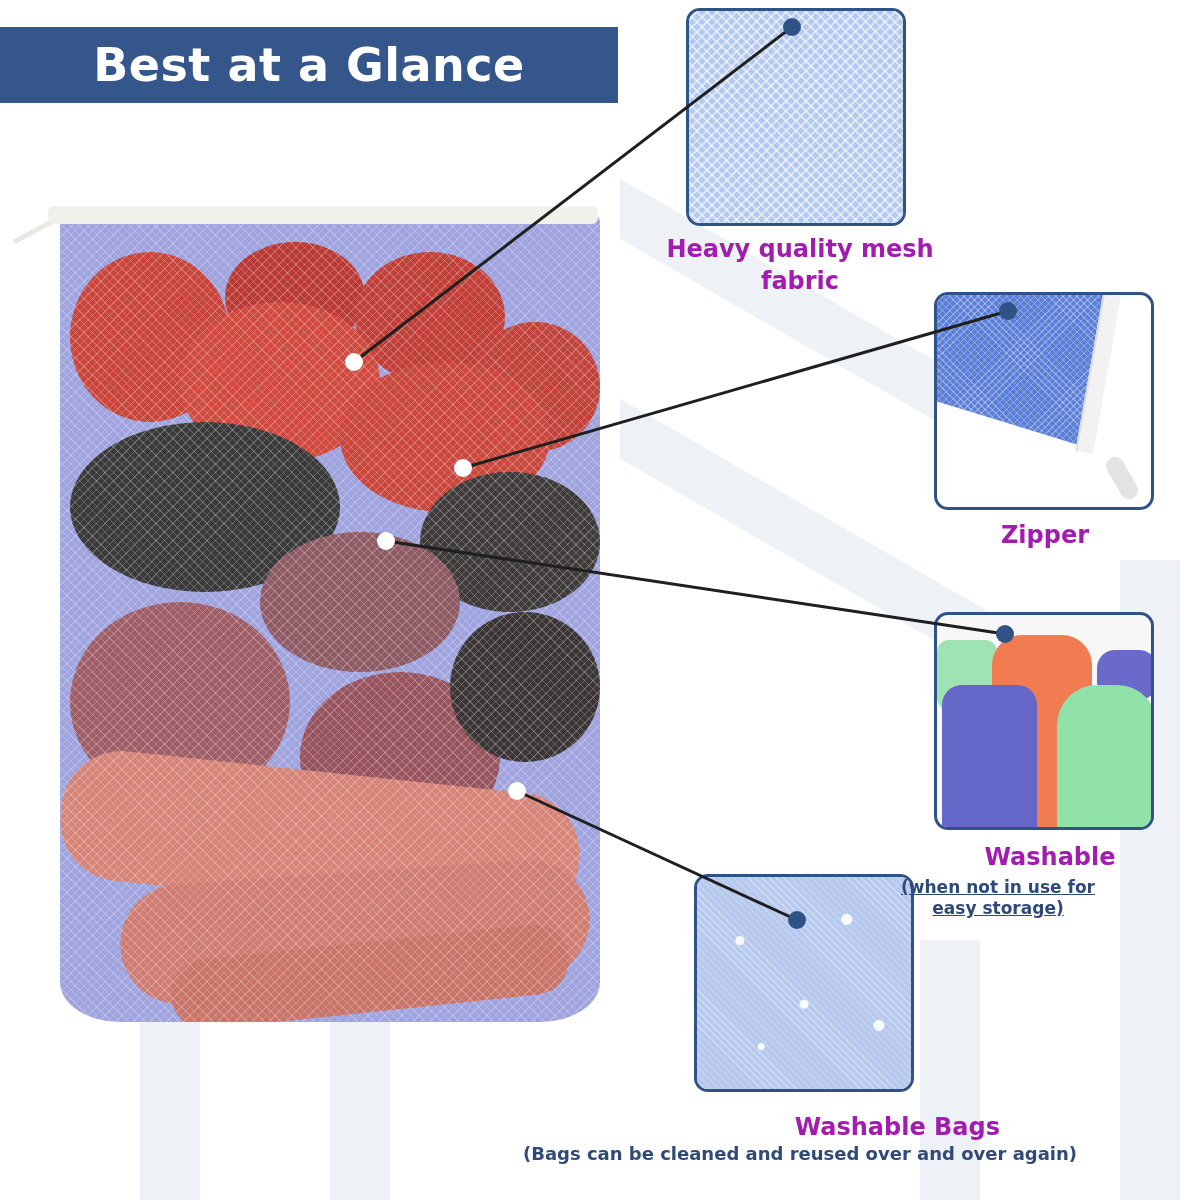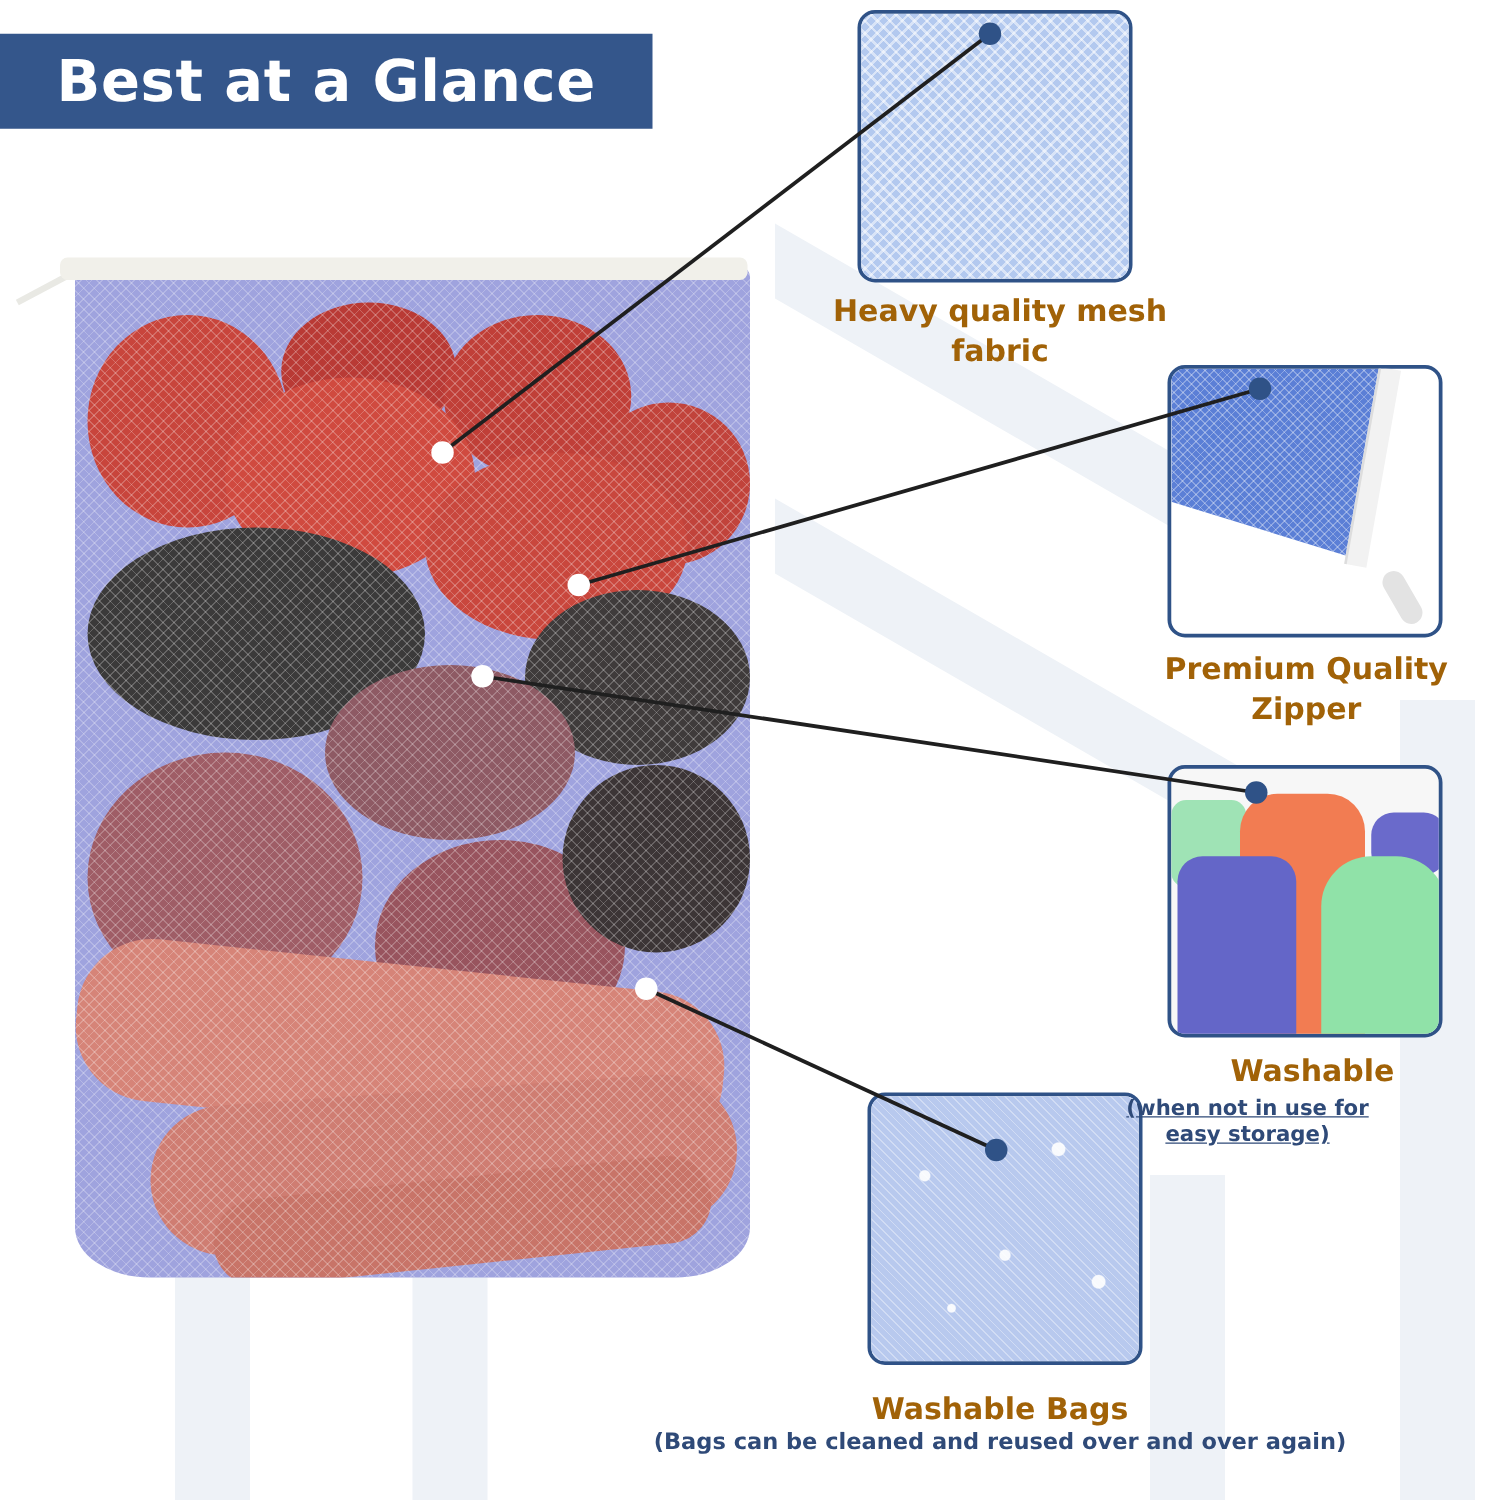--- a/index.html
+++ b/index.html
@@ -4,21 +4,21 @@
 <style>
   html, body { margin: 0; padding: 0; }
   body {
     width: 1200px; height: 1200px; position: relative; overflow: hidden;
     background: #ffffff;
     font-family: "DejaVu Sans", sans-serif;
   }
   
   .bg-shape { position: absolute; background: #eef2f7; }
   .title-bar {
-    position: absolute; left: 0; top: 27px; width: 522px; height: 76px;
+    position: absolute; left: 0; top: 27px; width: 618px; height: 76px;
     background: #34568b;
     display: flex; align-items: center; justify-content: center;
   }
   .title-text {
     color: #ffffff; font-weight: bold; font-size: 46px; letter-spacing: 0.5px;
     font-family: "DejaVu Sans", sans-serif;
   }
   
   .bag {
     position: absolute; left: 60px; top: 212px; width: 540px; height: 810px;
@@ -49,21 +49,21 @@
   .dot-blue {
     position: absolute; width: 18px; height: 18px; border-radius: 50%;
     background: #2f5287; transform: translate(-50%, -50%);
   }
   .dot-white {
     position: absolute; width: 18px; height: 18px; border-radius: 50%;
     background: #ffffff; transform: translate(-50%, -50%);
   }
   svg.lines { position: absolute; left: 0; top: 0; width: 1200px; height: 1200px; pointer-events: none; }
   .label {
-    position: absolute; text-align: center; color: #a16207; font-weight: bold;
+    position: absolute; text-align: center; color: #a21caf; font-weight: bold;
     font-size: 24px; line-height: 32px; font-family: "DejaVu Sans", sans-serif;
   }
   .sublabel {
     position: absolute; text-align: center; color: #2f4a78; font-weight: bold;
     font-size: 17px; line-height: 21px; font-family: "DejaVu Sans", sans-serif;
   }
 </style>
 </head>
 <body>
 
@@ -140,30 +140,29 @@
 <div class="dot-blue" style="left:1008px;top:311px;"></div>
 <div class="dot-blue" style="left:1005px;top:634px;"></div>
 <div class="dot-blue" style="left:797px;top:920px;"></div>
 
 <div class="label" style="left:640px;top:233px;width:320px;">
   <div>Heavy quality mesh</div>
   <div>fabric</div>
 </div>
 
 <div class="label" style="left:900px;top:519px;width:290px;">
-  <div>Premium Quality</div>
   <div>Zipper</div>
 </div>
 
 <div class="label" style="left:920px;top:841px;width:260px;">
   <div>Washable</div>
 </div>
 <div class="sublabel" style="left:868px;top:877px;width:260px;text-decoration:underline;">
   <div>(when not in use for</div>
   <div>easy storage)</div>
 </div>
 
-<div class="label" style="left:600px;top:1111px;width:400px;">
+<div class="label" style="left:600px;top:1111px;width:400px;text-align:right;">
   <div>Washable Bags</div>
 </div>
 <div class="sublabel" style="left:480px;top:1143px;width:640px;font-size:18px;">
   <div>(Bags can be cleaned and reused over and over again)</div>
 </div>
 
 </body></html>

